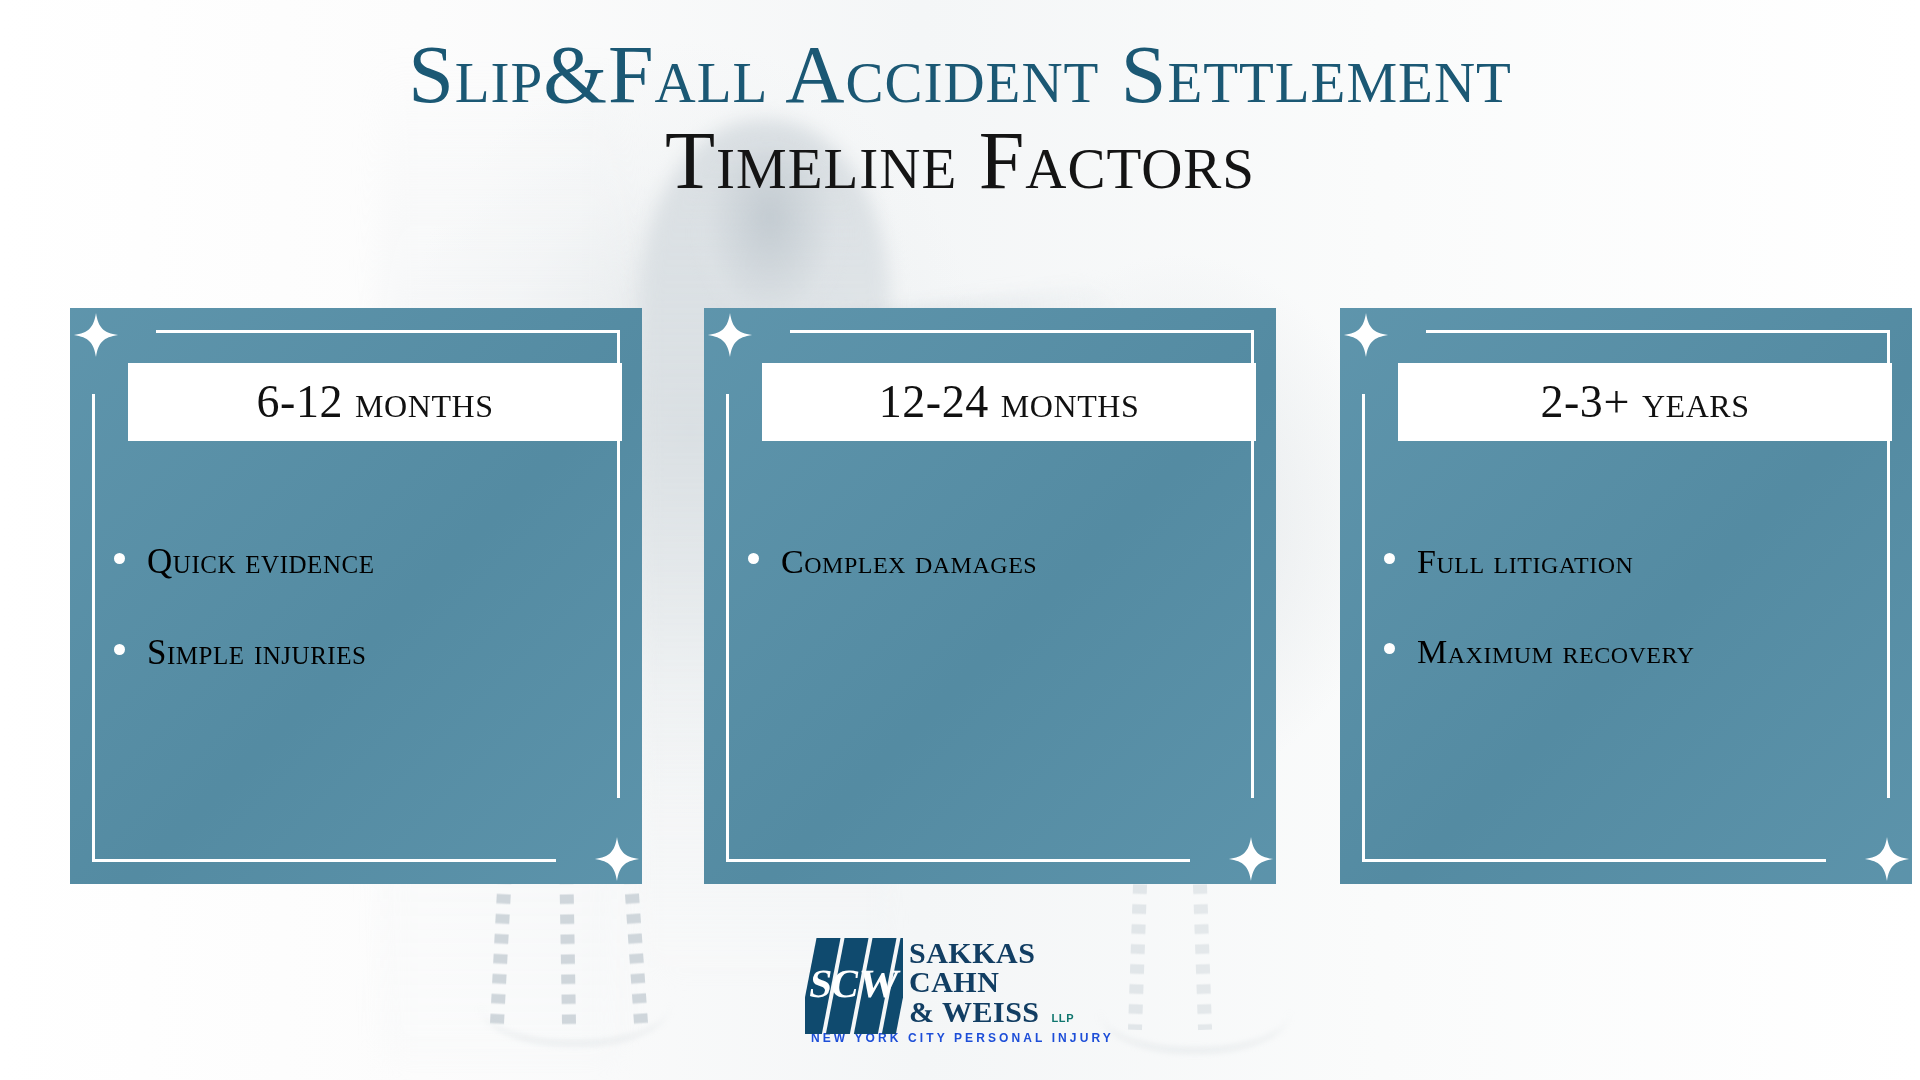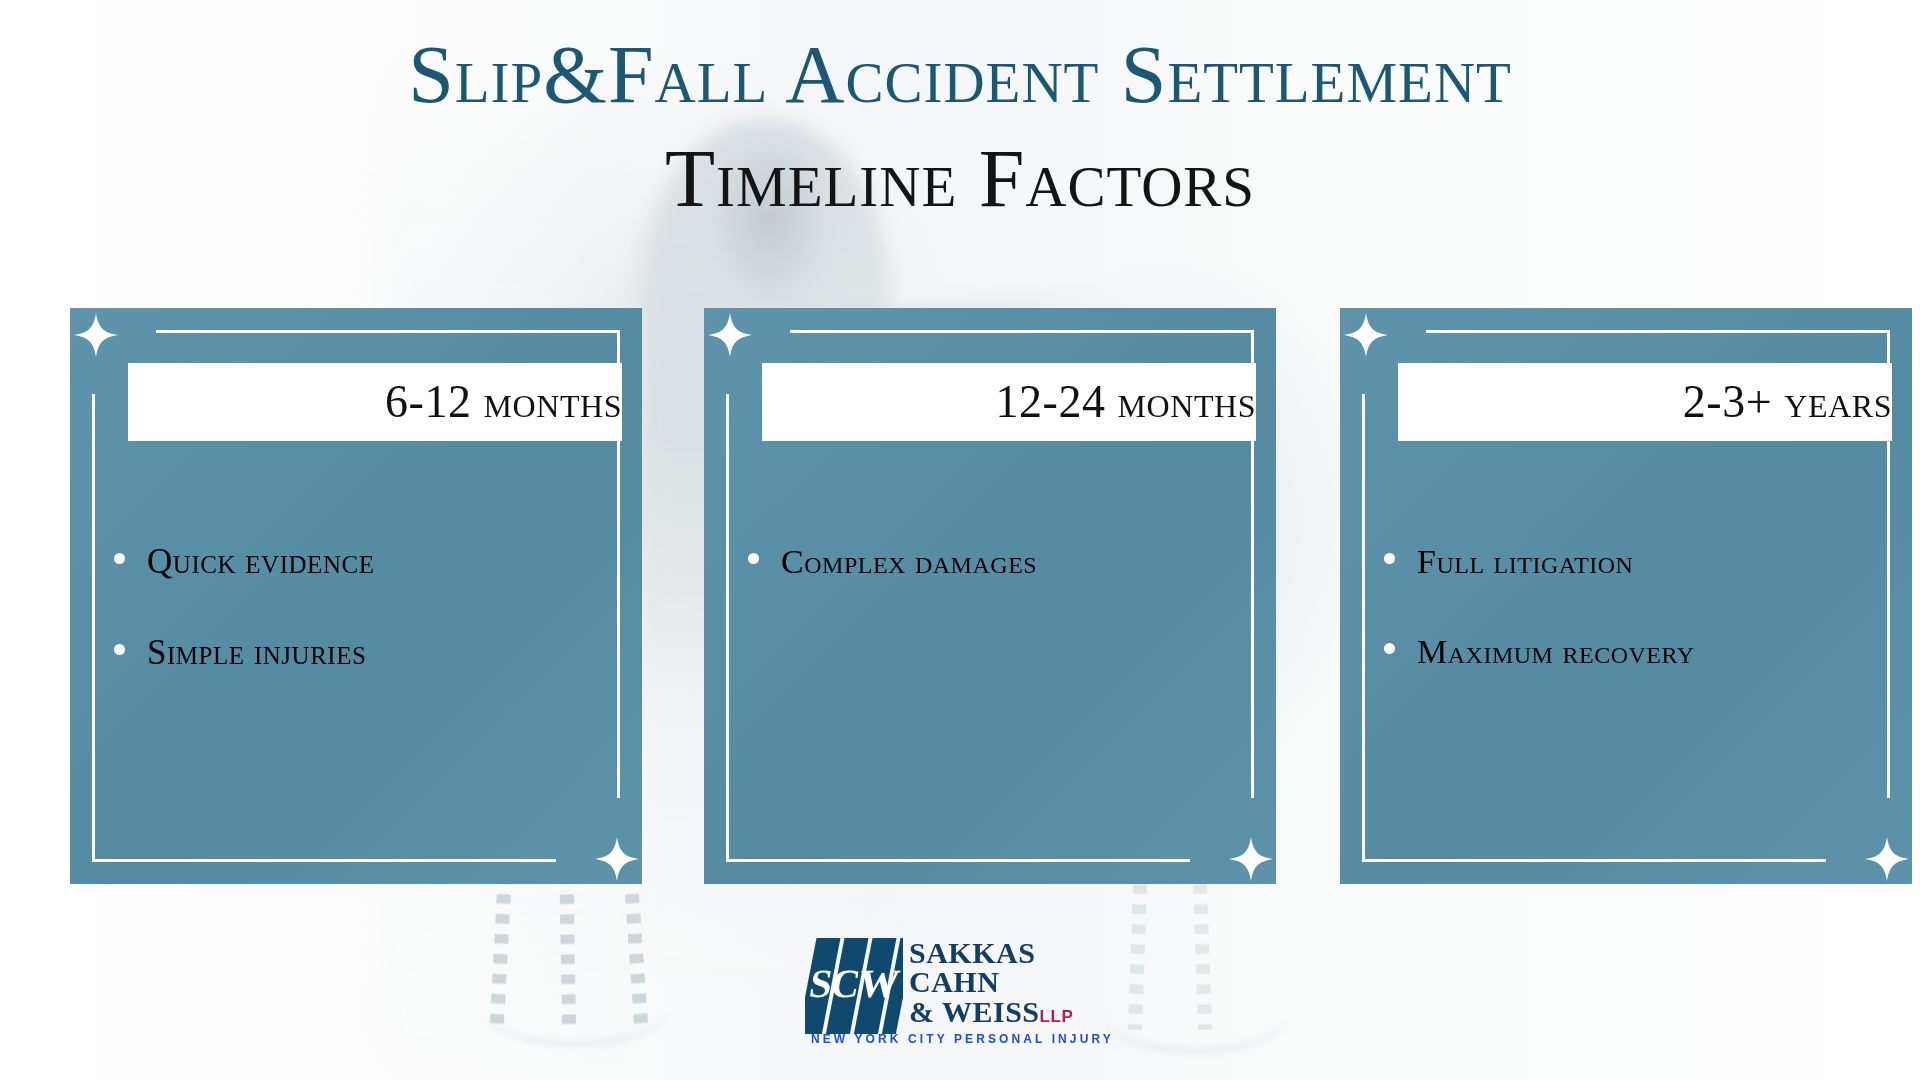--- a/index.html
+++ b/index.html
@@ -72,21 +72,21 @@
   }
   .title-line {
     display:block;
     font-variant:small-caps;
     font-weight:400;
     letter-spacing:.012em;
     line-height:1.0;
     white-space:nowrap;
   }
   .title-line-1 { font-size:82px; color:#1B5874; }
-  .title-line-2 { font-size:82px; color:#141414; margin-top:22px; }
+  .title-line-2 { font-size:82px; color:#141414; margin-top:4px; }
 
   
   .cards { position:absolute; left:0; top:0; width:1920px; height:1080px; z-index:2; }
   .card {
     position:absolute;
     top:308px;
     width:572px;
     height:576px;
     background:#5790A8;
   }
@@ -112,21 +112,21 @@
   }
   .sparkle.tl { left:3px;  top:4px;  }
   .sparkle.br { right:2px; bottom:2px; }
   .sparkle svg { display:block; width:100%; height:100%; }
 
   .card-header {
     position:absolute;
     left:58px; right:20px; top:55px;
     height:78px;
     background:#ffffff;
-    display:flex; align-items:center; justify-content:flex-end;
+    display:flex; align-items:center; justify-content:center;
   }
   .card-header-text {
     font-variant:small-caps;
     font-size:46px;
     color:#111111;
     letter-spacing:.012em;
     line-height:1;
     white-space:nowrap;
   }
 
@@ -194,22 +194,23 @@
     font-family:"Liberation Serif","DejaVu Serif",serif;
     color:#123E63;
     font-weight:700;
     font-size:30px;
     line-height:.98;
     letter-spacing:.5px;
   }
   .logo-row3 { display:flex; align-items:baseline; }
   .logo-llp {
     font-family:"Liberation Sans","DejaVu Sans",sans-serif;
-    font-size:17px; font-weight:700; color:#be185d;
+    font-size:11px; font-weight:700; color:#0f766e;
     letter-spacing:.6px;
+    margin-left:12px;
   }
   .logo-tagline {
     font-family:"Liberation Sans","DejaVu Sans",sans-serif;
     font-size:12px; font-weight:600; color:#1d4ed8;
     letter-spacing:3.1px;
     margin-top:5px;
     margin-left:-98px;
   }
 </style>
 </head>

